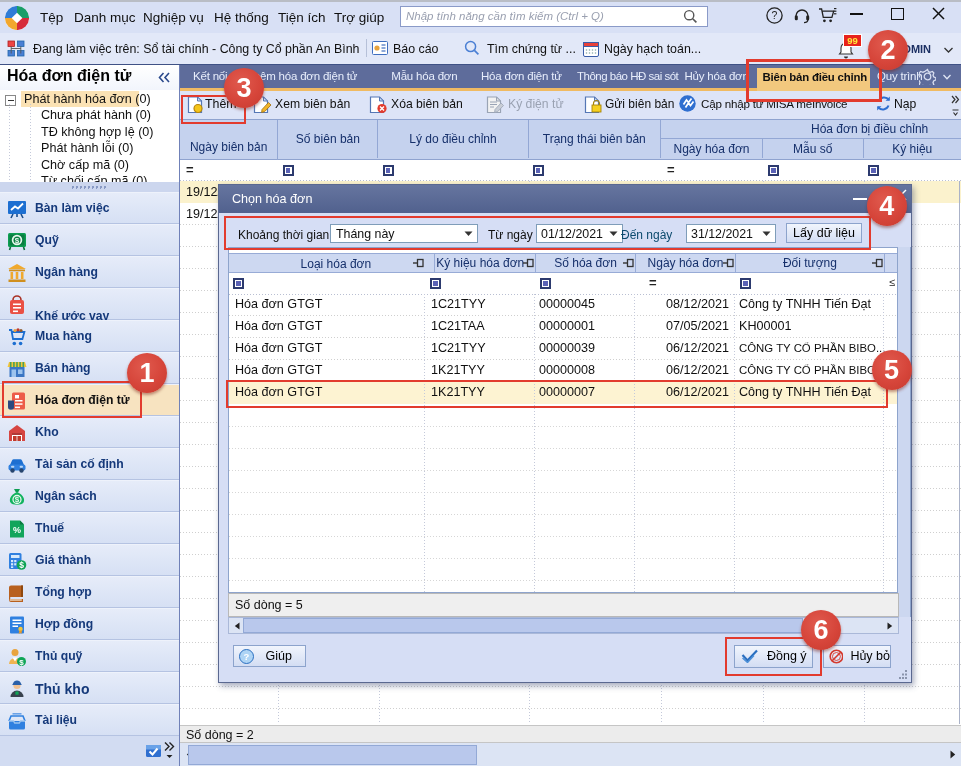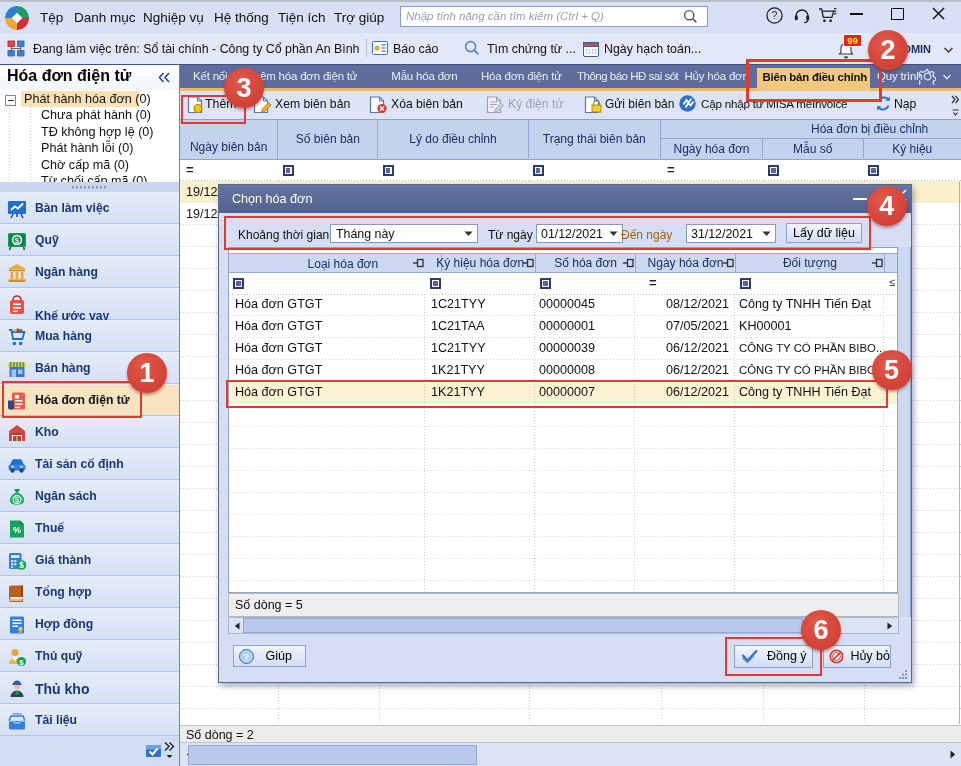--- a/index.html
+++ b/index.html
@@ -484,33 +484,33 @@
         <path d="M0.5 0.5 L4.5 5 L8.5 0.5 Z" fill="#333"></path>
       </svg>
  </div>
  <span style="position:absolute;left:269px;top:43px;font-size:12px;color:#101010;">Từ ngày</span>
  <div style="position:absolute;left:317px;top:38.5px;width:87px;height:19px;background:#fff;border:1px solid #7f9db9;box-sizing:border-box;">
    <span style="position:absolute;left:4px;top:2.5px;font-size:12.4px;color:#101010;">01/12/2021</span>
    <svg style="position:absolute;right:4px;top:6px;" width="9" height="6" viewBox="0 0 9 6">
         <path d="M0.5 0.5 L4.5 5 L8.5 0.5 Z" fill="#333"></path>
       </svg>
  </div>
- <span style="position:absolute;left:402px;top:43px;font-size:12px;color:#a16207;">Đến ngày</span>
+ <span style="position:absolute;left:402px;top:43px;font-size:12px;color:#0c4a6e;">Đến ngày</span>
  <div style="position:absolute;left:467px;top:38.5px;width:90px;height:19px;background:#fff;border:1px solid #7f9db9;box-sizing:border-box;">
    <span style="position:absolute;left:4px;top:2.5px;font-size:12.4px;color:#101010;">31/12/2021</span>
    <svg style="position:absolute;right:4px;top:6px;" width="9" height="6" viewBox="0 0 9 6">
         <path d="M0.5 0.5 L4.5 5 L8.5 0.5 Z" fill="#333"></path>
       </svg>
  </div>
  <div class="btn" style="left:567px;top:38px;width:76px;height:20px;justify-content:center;">Lấy dữ liệu</div>
 
  <div style="position:absolute;left:9px;top:62px;width:670.5px;height:346px;background:#fff;border:1px solid #8ea4cc;box-sizing:border-box;">
 
   <div style="position:absolute;left:0;top:5px;width:668.5px;height:20px;background:#cdd8f1;border-top:1px solid #98abd6;border-bottom:1px solid #98abd6;box-sizing:border-box;">
-   <div class="hdrc" style="left:16px;top:0;width:196.7px;height:19px;border-right:1px solid #98abd6;">Loại hóa đơn</div>
+   <div class="hdrc" style="left:9px;top:0;width:196.7px;height:19px;border-right:1px solid #98abd6;">Loại hóa đơn</div>
    <div class="hdrc" style="left:196.7px;top:0;width:110.1px;height:18px;border-right:1px solid #98abd6;">Ký hiệu hóa đơn</div>
    <div class="hdrc" style="left:306.8px;top:0;width:100.5px;height:18px;border-right:1px solid #98abd6;">Số hóa đơn</div>
    <div class="hdrc" style="left:407.3px;top:0;width:99.5px;height:18px;border-right:1px solid #98abd6;">Ngày hóa đơn</div>
    <div class="hdrc" style="left:506.8px;top:0;width:149.2px;height:18px;border-right:1px solid #98abd6;">Đối tượng</div>
    <div class="hdrc" style="left:656px;top:0;width:12.5px;height:18px;border-right:none;font-size:11px;"></div>
    <svg style="position:absolute;left:184px;top:4px;" width="11" height="10" viewBox="0 0 11 10">
           <line x1="0" y1="5" x2="5" y2="5" stroke="#333" stroke-width="1.4"></line>
           <rect x="4.5" y="1.5" width="5.5" height="7" fill="none" stroke="#333" stroke-width="1.3"></rect>
         </svg>
    <svg style="position:absolute;left:294px;top:4px;" width="11" height="10" viewBox="0 0 11 10">

